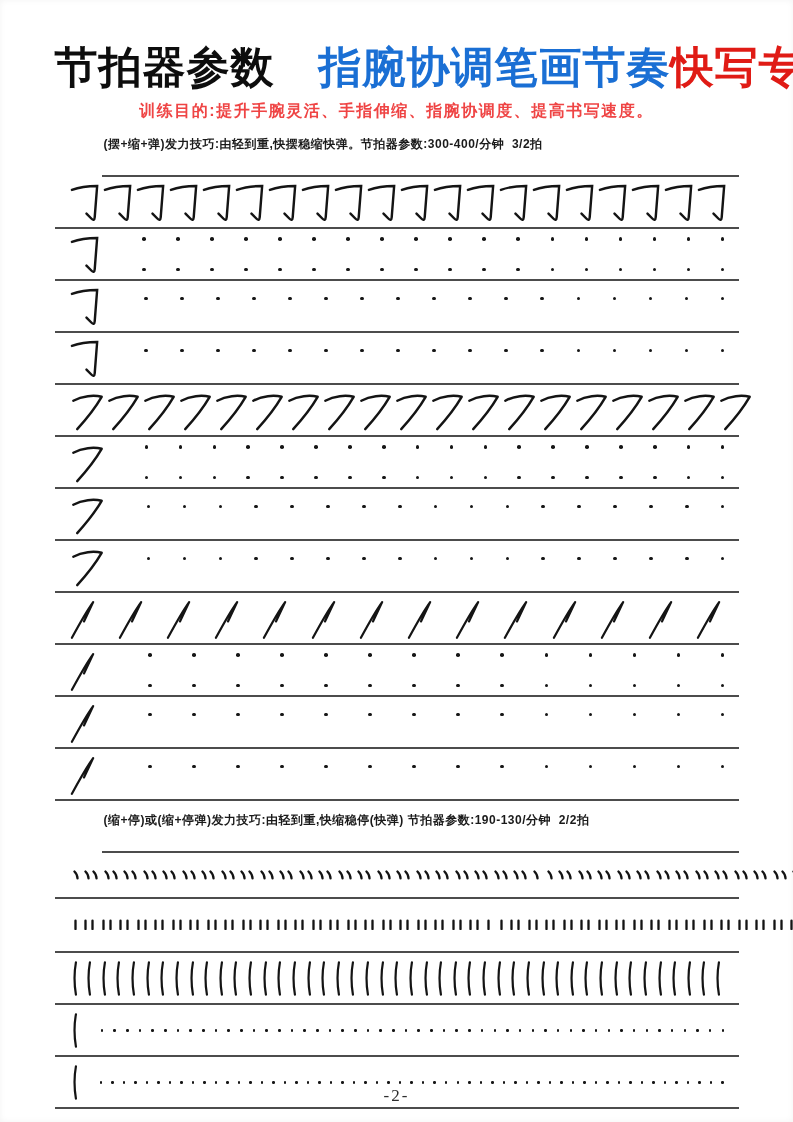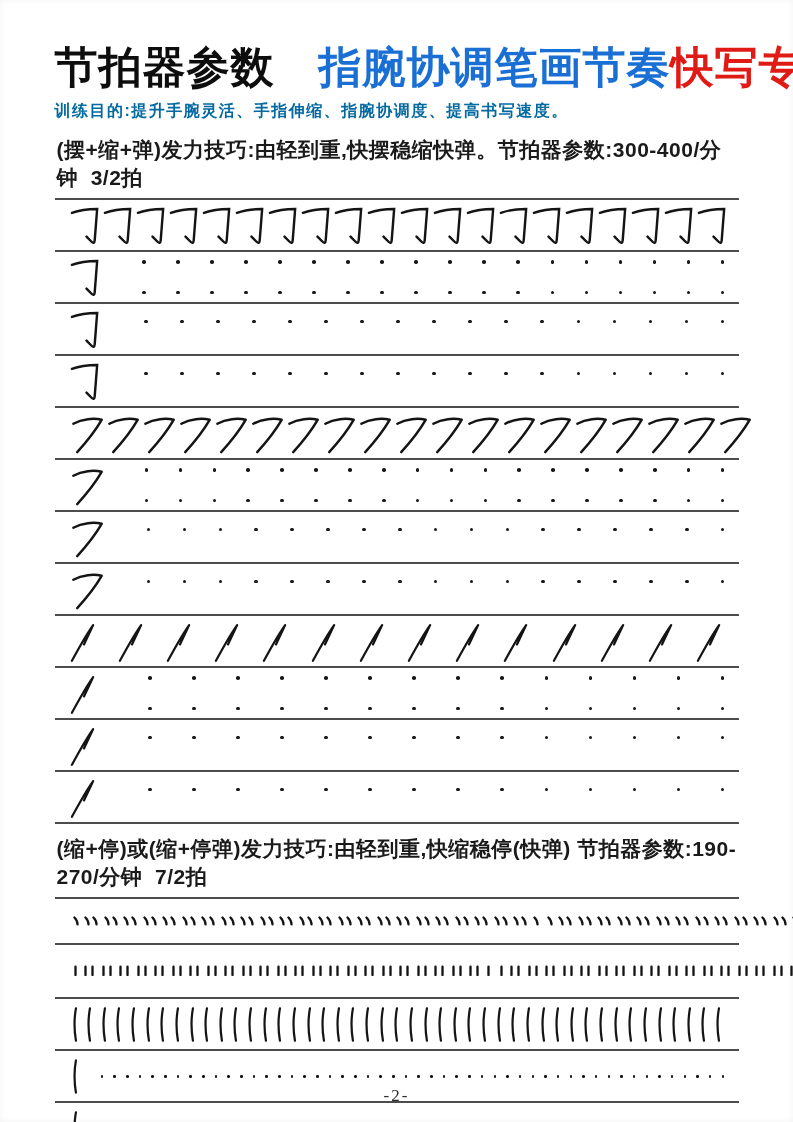--- a/index.html
+++ b/index.html
@@ -17,35 +17,36 @@
     text-align:center;
     font-family:"Liberation Serif","DejaVu Serif",serif;
     font-weight:700;
     font-size:43px;
     line-height:1.1;
     letter-spacing:1px;
     white-space:nowrap;
   }
   .subtitle{
     margin-top:10px;
-    text-align:left;
+    text-align:center;
     font-size:16px;
     font-weight:700;
-    color:#0369a1;
+    color:#ef4444;
     letter-spacing:1.5px;
   }
   .sec-header{
     margin-top:9px;
-    font-size:21px;
+    font-size:12px;
     font-weight:700;
     color:#1a1a1a;
     letter-spacing:.5px;
-    padding:5px 2px 6px 2px;
+    padding:5px 2px 22px 2px;
     border-bottom:2.5px solid #4c4c4c;
     white-space:pre-wrap;
+    margin-left:47px;
   }
   .sec-header.sec2{margin-top:6px;}
   .prow{
     height:50px;
     border-bottom:2.5px solid #4c4c4c;
     display:flex;
     align-items:center;
     justify-content:space-between;
     padding:0 14px;
     box-sizing:content-box;
@@ -612,21 +613,21 @@
           <span class="dot raise"></span>
           <span class="dot raise"></span>
           <span class="dot raise"></span>
           <span class="dot raise"></span>
           <span class="dot raise"></span>
           <span class="dot raise"></span>
           <span class="dot raise"></span>
         </div>
       </div>
 
-    <div class="sec-header sec2">(缩+停)或(缩+停弹)发力技巧:由轻到重,快缩稳停(快弹) 节拍器参数:190-270/分钟  7/2拍</div>
+    <div class="sec-header sec2">(缩+停)或(缩+停弹)发力技巧:由轻到重,快缩稳停(快弹) 节拍器参数:190-130/分钟  2/2拍</div>
     <div>
         <div class="prow" style="height: 44px;">
           <div class="subrow">
             <div class="pair">
               <svg width="8" height="10" class="glyph">
                 <use href="#sym-dian"></use>
               </svg>
               <svg width="8" height="10" class="glyph">
                 <use href="#sym-dian"></use>
               </svg>

